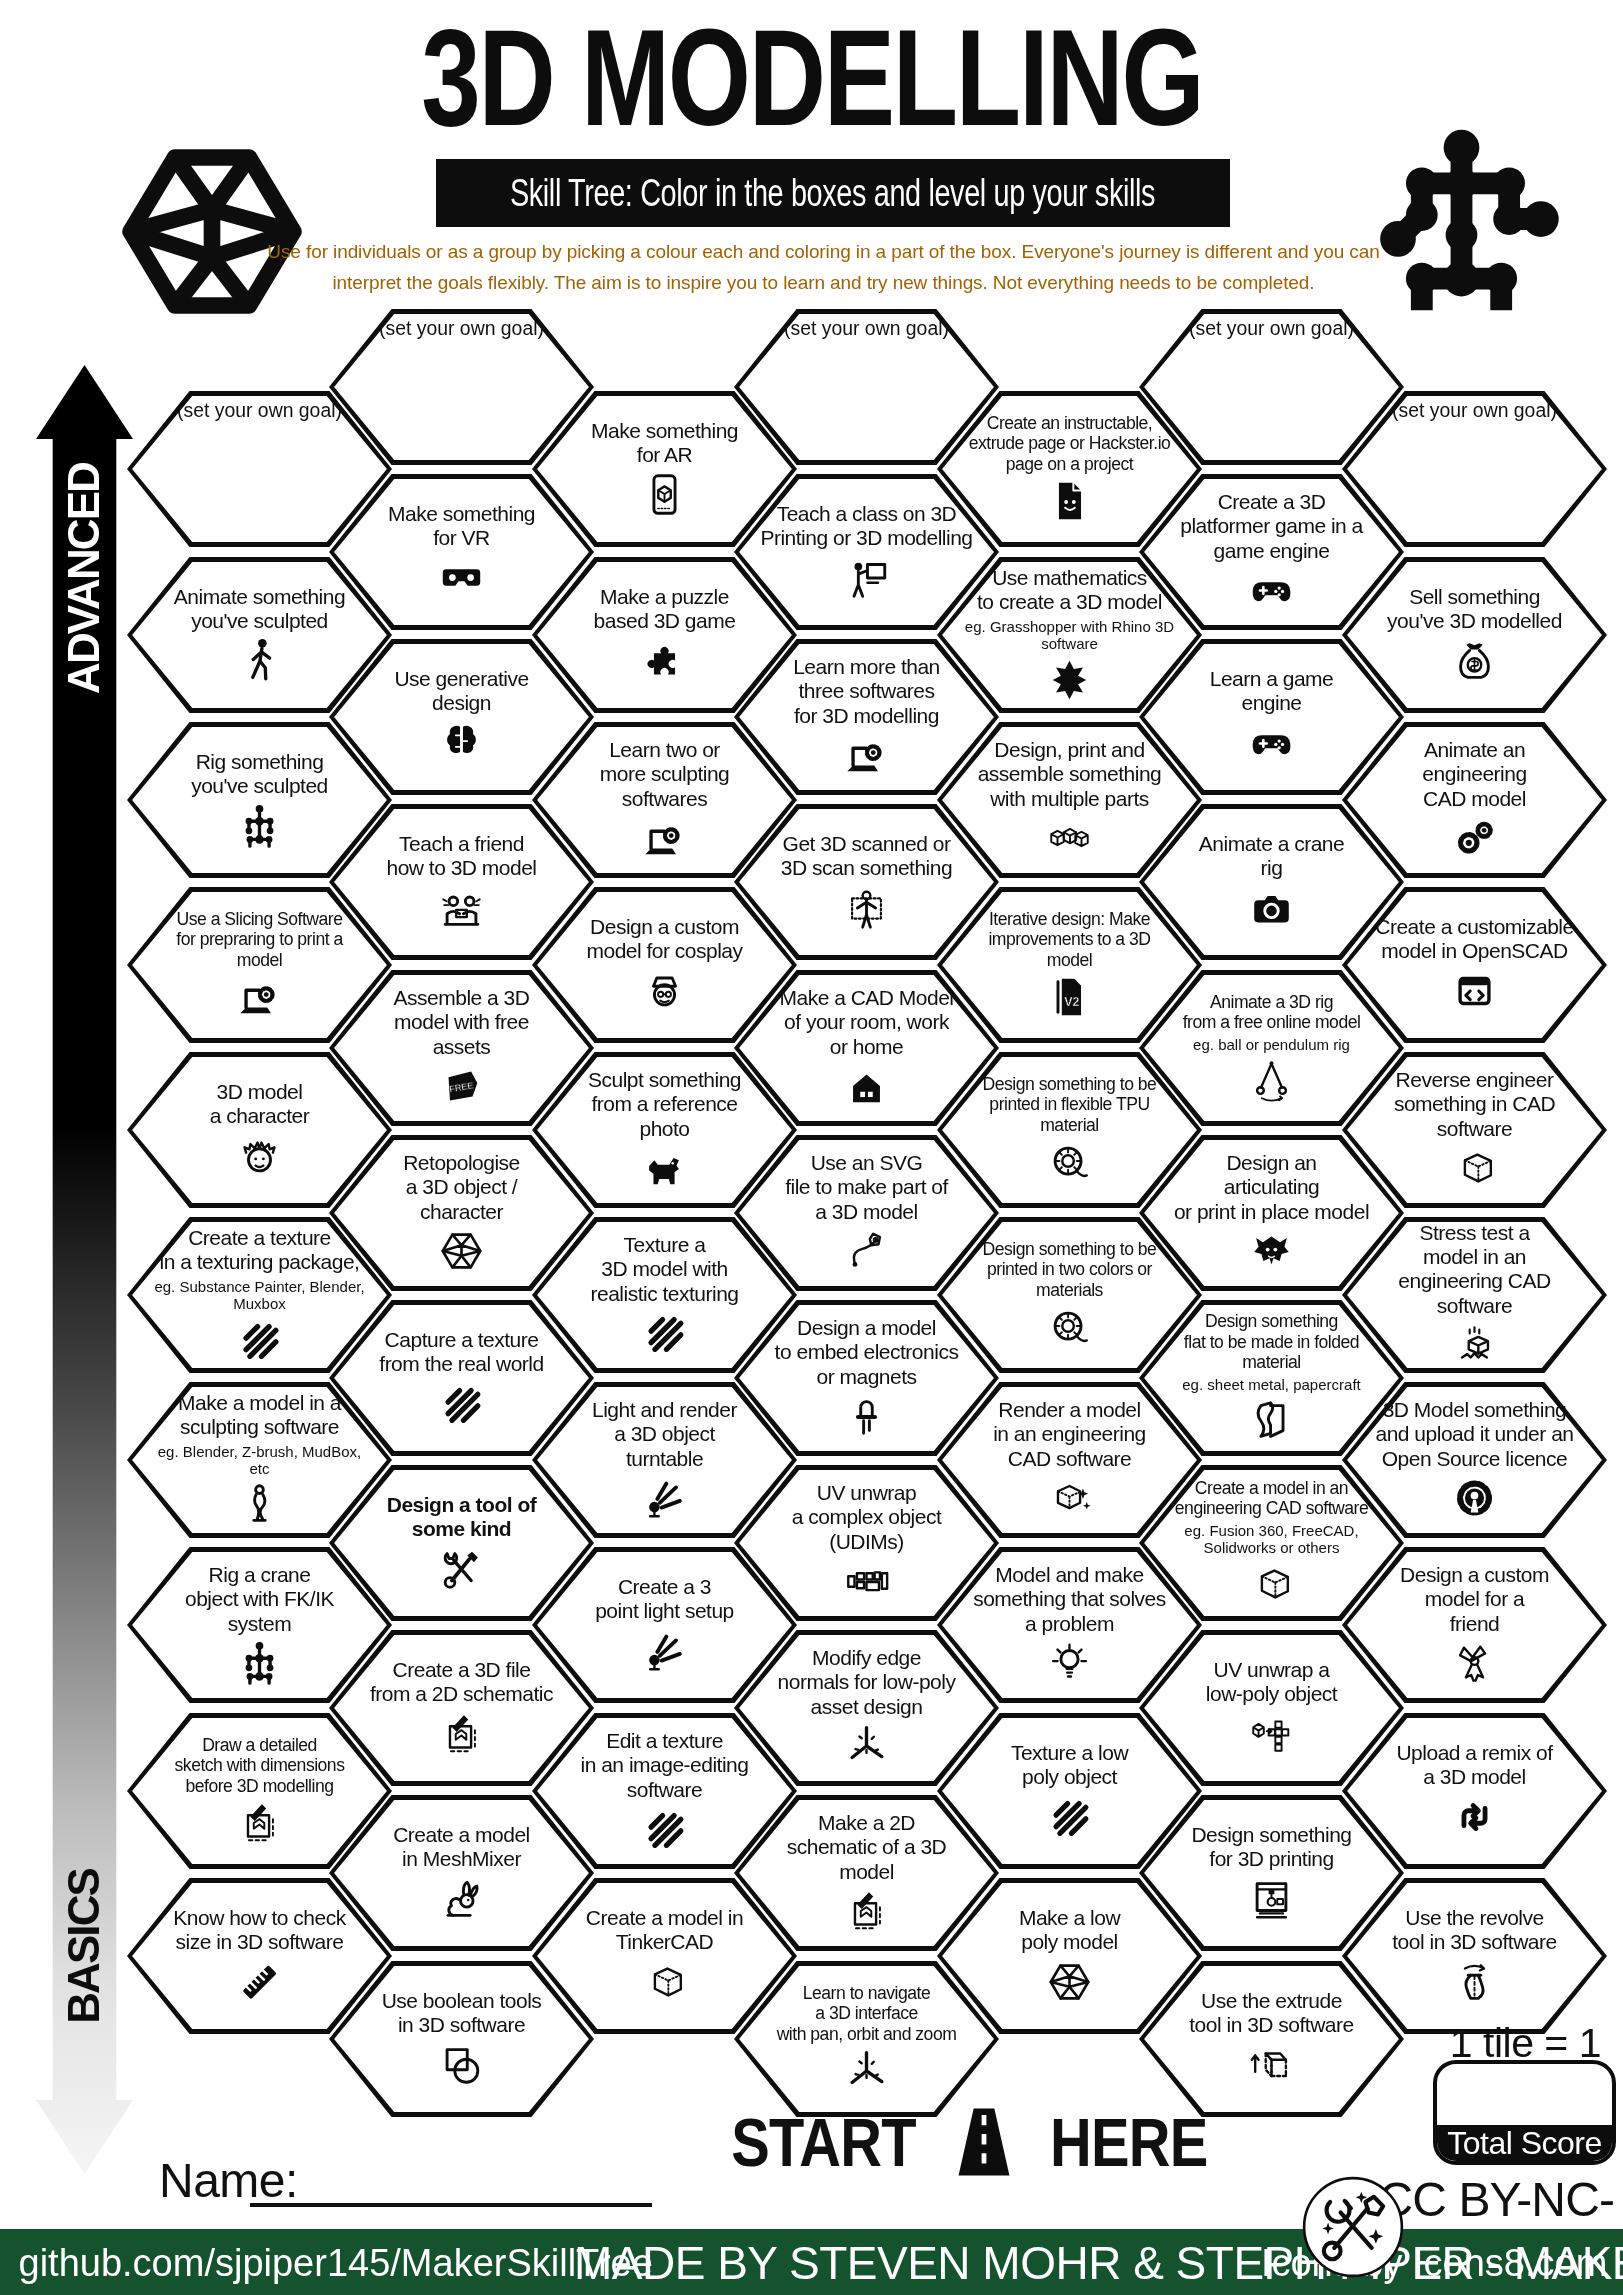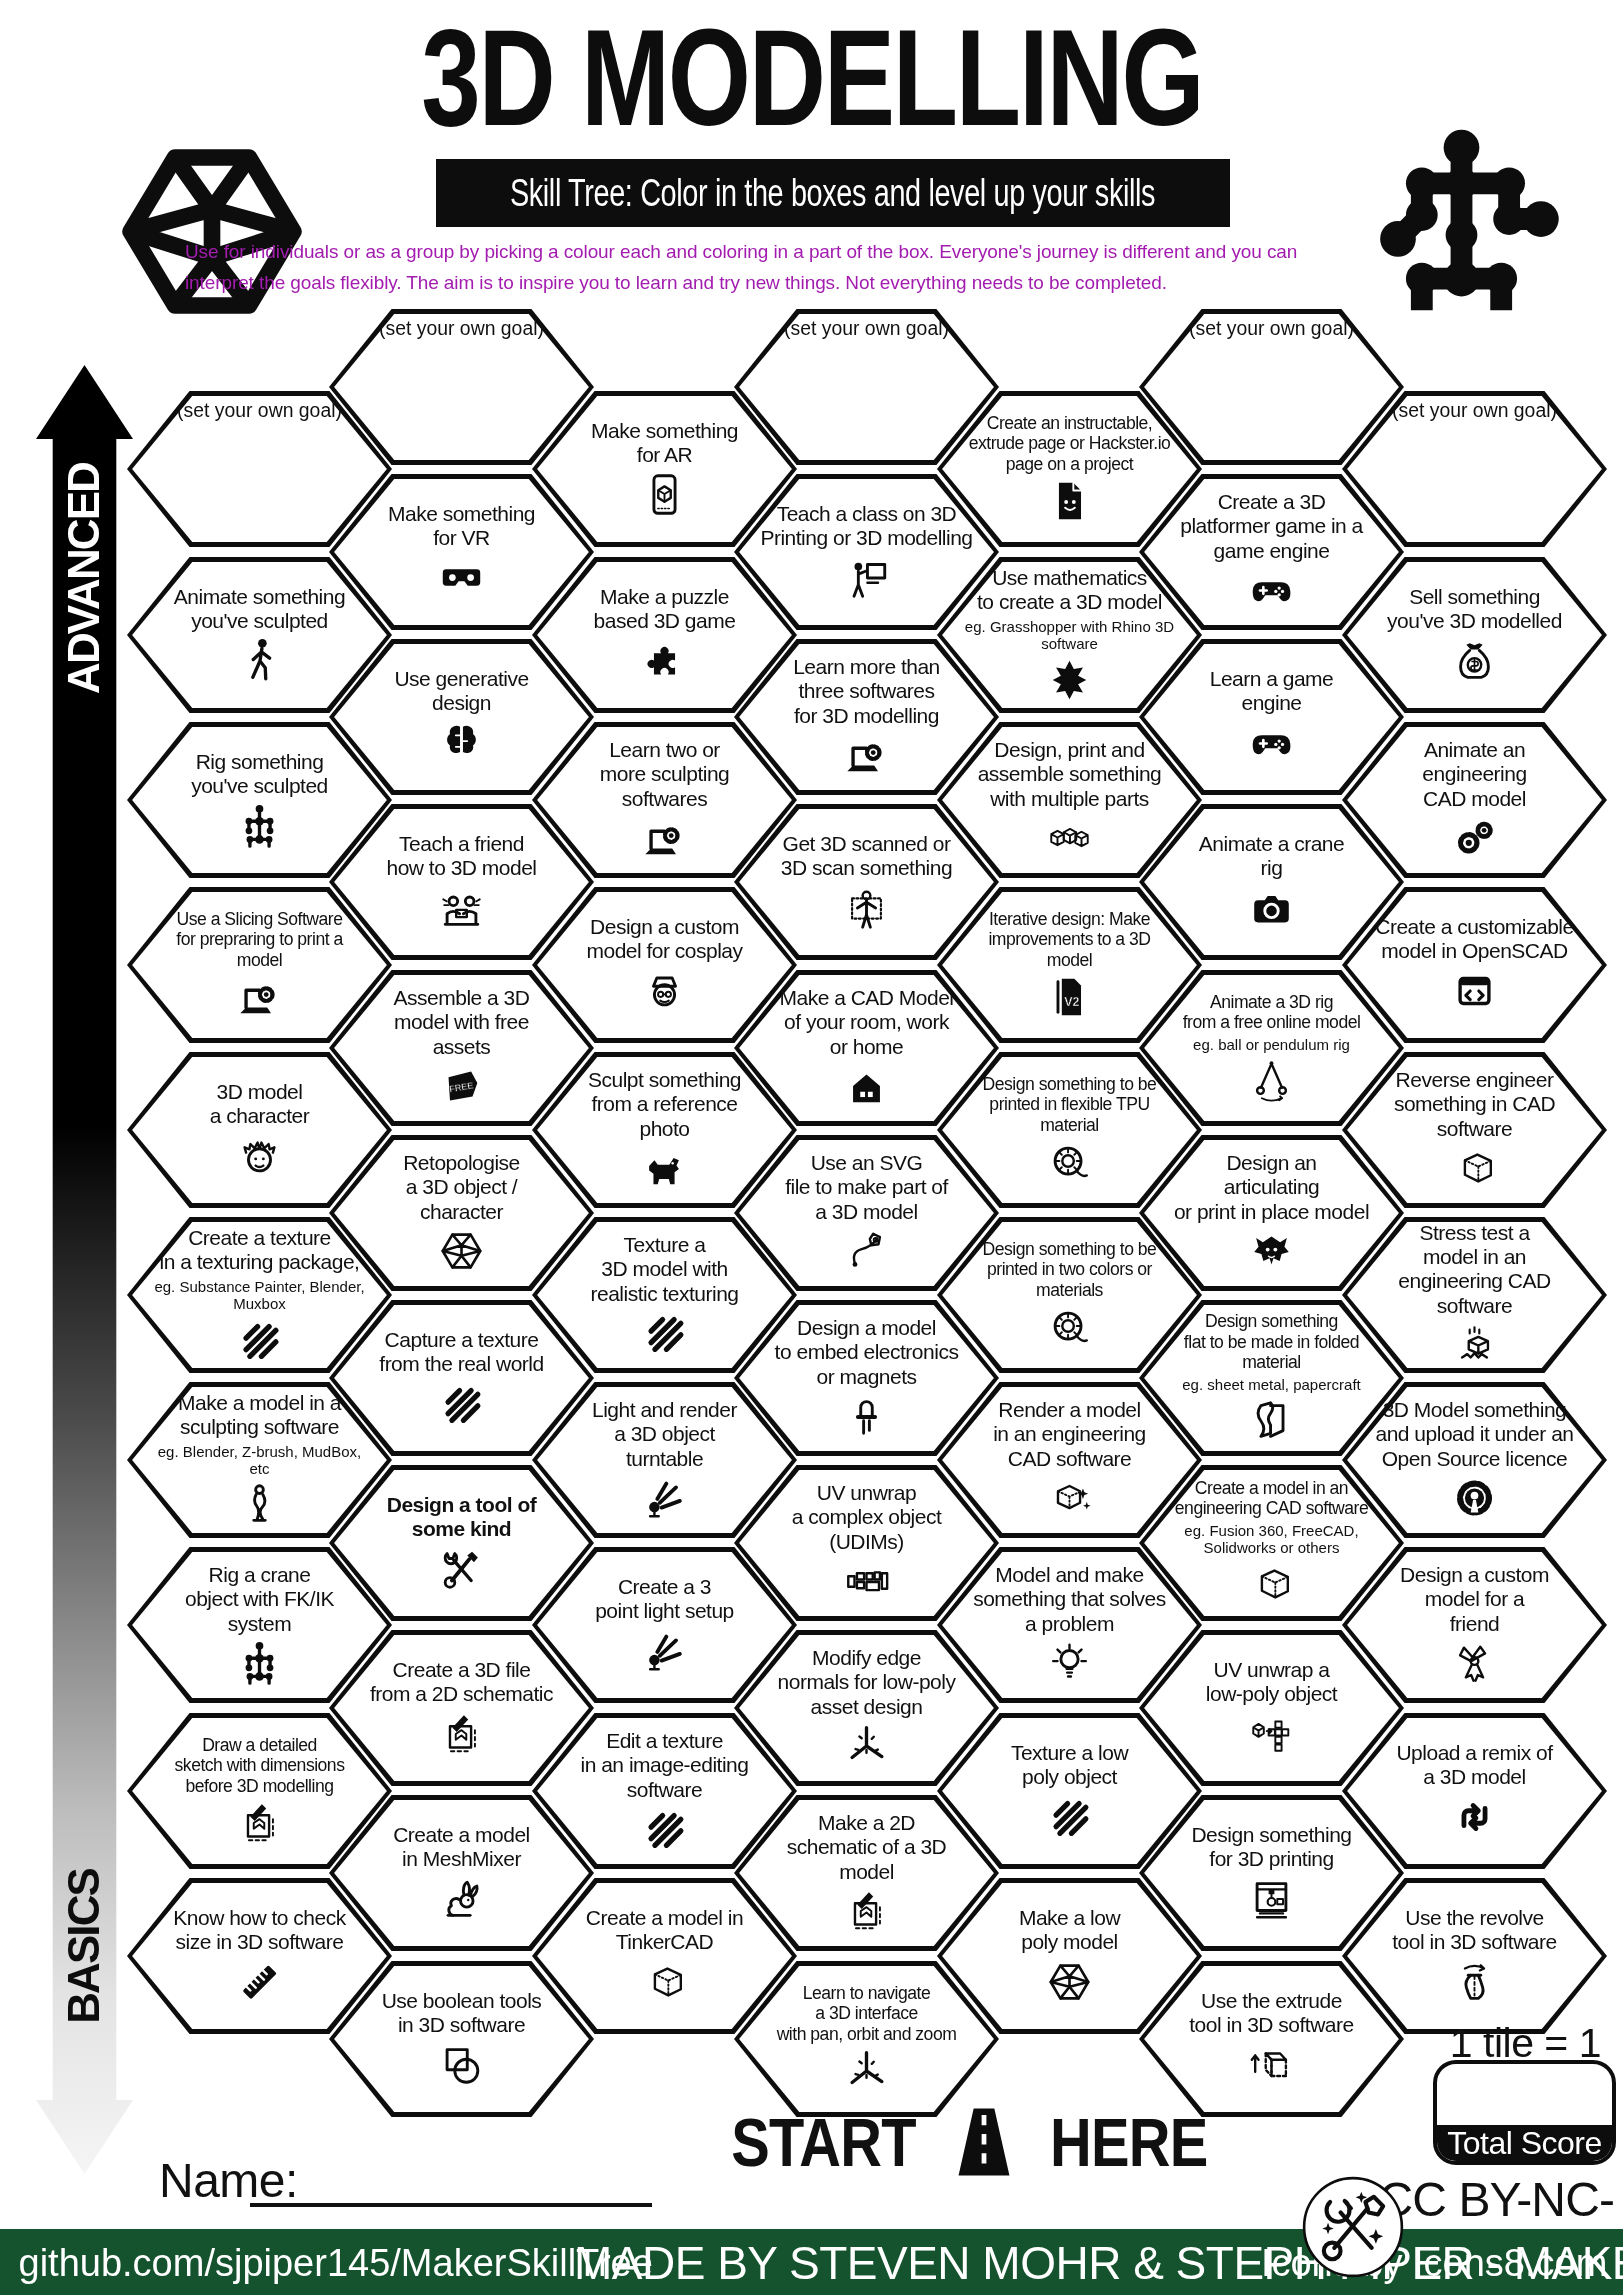--- a/index.html
+++ b/index.html
@@ -9,22 +9,22 @@
   
   .logo{position:absolute}
   #logoL{left:109px;top:139px;width:206px;height:185px}
   #logoR{left:1362px;top:118px;width:199px;height:210px}
   .title-wrap{position:absolute;left:0;right:0;top:8.3px;display:flex;justify-content:center}
   .title{font-size:137px;font-weight:bold;letter-spacing:-2.8px;line-height:1.02;color:#0d0d0d;
          transform:scaleX(.78);white-space:nowrap}
   .subbar{position:absolute;left:436px;top:159px;width:794px;height:68px;background:#0d0d0d;
           display:flex;align-items:center;justify-content:center;overflow:hidden}
   .subbar span{color:#fff;font-size:38px;white-space:nowrap;transform:scaleX(.76);letter-spacing:-0.5px}
-  .desc{position:absolute;left:185px;top:237px;width:1277px;text-align:left;font-size:19px;
-        line-height:1.62;letter-spacing:-0.1px;color:#a21caf}
+  .desc{position:absolute;left:185px;top:237px;width:1277px;text-align:center;font-size:19px;
+        line-height:1.62;letter-spacing:-0.1px;color:#a16207}
   
   .axis{position:absolute;left:36px;top:365px;width:97px;height:1809px;
         background:linear-gradient(180deg,#000 0%,#000 42%,#4a4a4a 58%,#8a8a8a 70%,#bdbdbd 80%,#e3e3e3 90%,#f5f5f5 100%);
         clip-path:polygon(50% 0,100% 4.09%,82.8% 4.09%,82.8% 95.91%,100% 95.91%,50% 100%,0 95.91%,17.2% 95.91%,17.2% 4.09%,0 4.09%)}
   .axis-label{position:absolute;writing-mode:vertical-rl;transform:rotate(180deg);
               font-size:44px;font-weight:600;letter-spacing:-1.9px;white-space:nowrap}
   #lblAdvanced{left:59px;top:463px;color:#fff}
   #lblBasics{left:59px;top:1869px;color:#0d0d0d}
   
   .hex{position:absolute;width:265px;height:156px}

